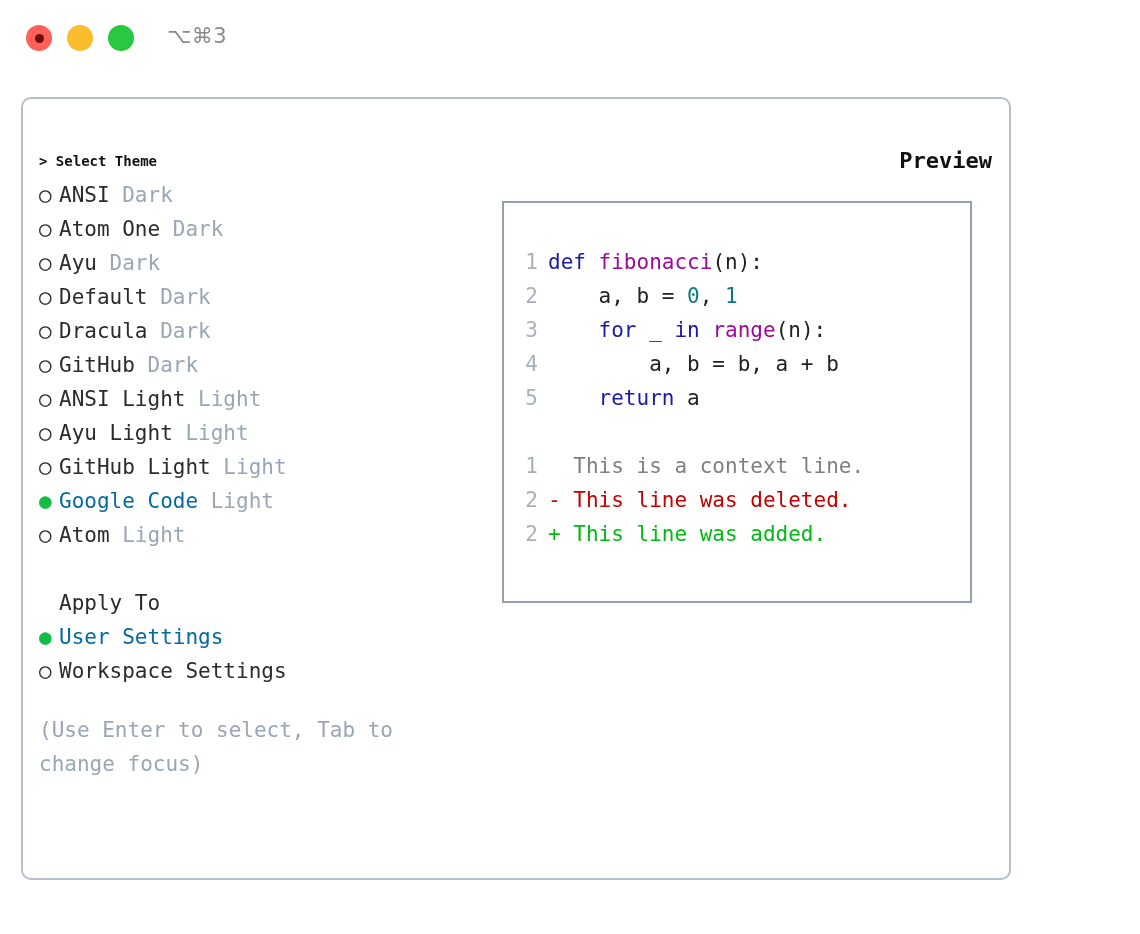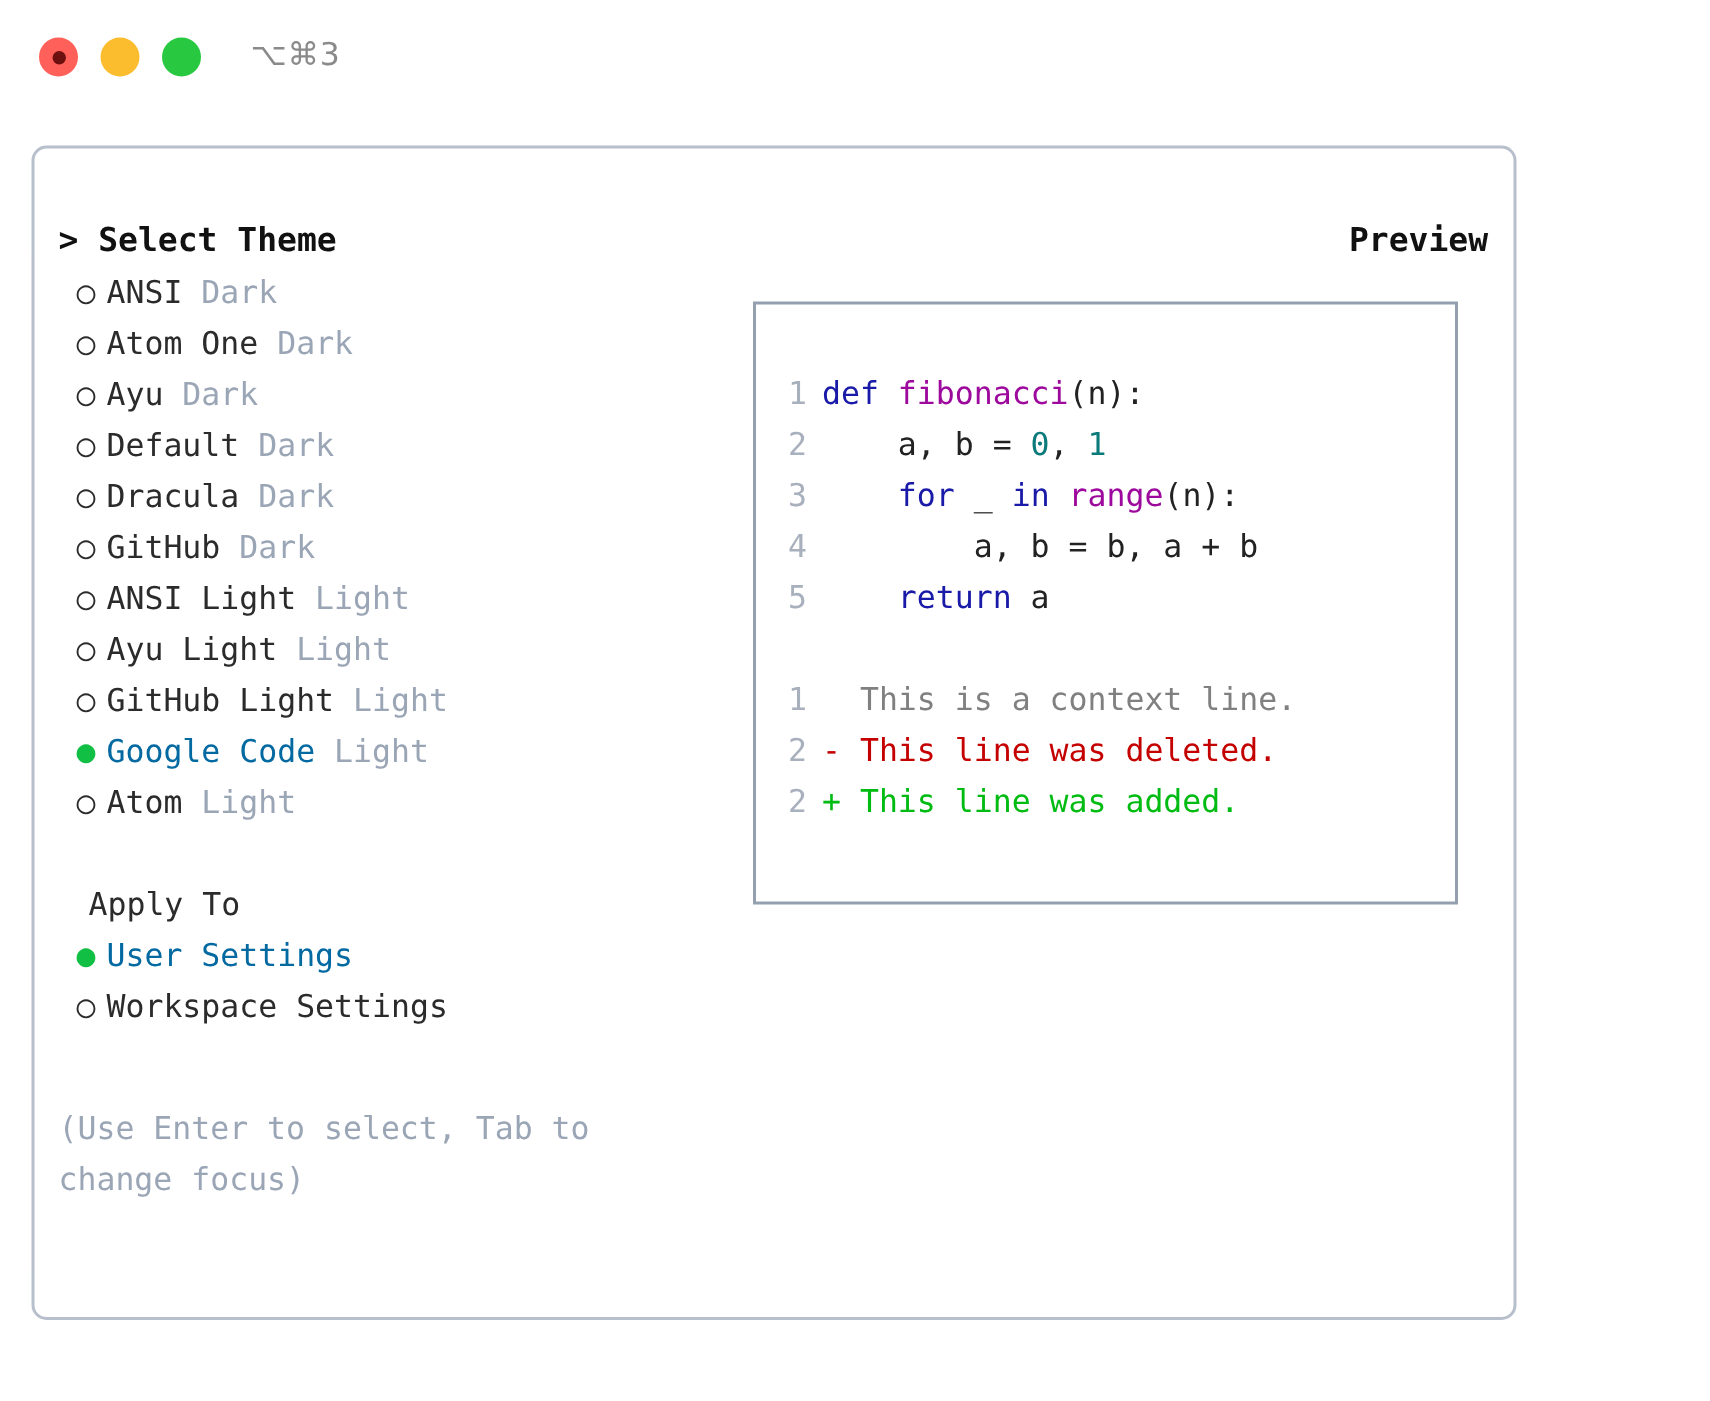--- a/index.html
+++ b/index.html
@@ -85,33 +85,32 @@
     width: 440px;
   }
   .right-col {
     position: absolute;
     left: 479px;
     top: 45px;
     width: 490px;
   }
 
   .heading {
-    font-size: 22px;
+    font-size: 14px;
     font-weight: bold;
     color: #111111;
     line-height: 34px;
     white-space: pre;
   }
 
   .opt-row {
     font-size: 21px;
     line-height: 34px;
     color: #2b2b2b;
     white-space: pre;
-    margin-left: 12px;
   }
   .bullet {
     display: inline-block;
     width: 20px;
     color: #2b2b2b;
   }
   .bullet.sel { color: #12bf45; }
   .opt-label.sel { color: #0369a1; text-align: center; }
   .badge {
     color: #9aa5b5;
@@ -121,21 +120,21 @@
 
   .subheading {
     font-size: 21px;
     line-height: 34px;
     color: #2b2b2b;
     white-space: pre;
     padding-left: 20px;
   }
 
   .hint {
-    margin-top: 47px;
+    margin-top: 25px;
     font-size: 21px;
     line-height: 34px;
     color: #9aa5b5;
     white-space: pre-wrap;
     width: 400px;
   }
 
   
   .preview-title {
     font-size: 22px;

